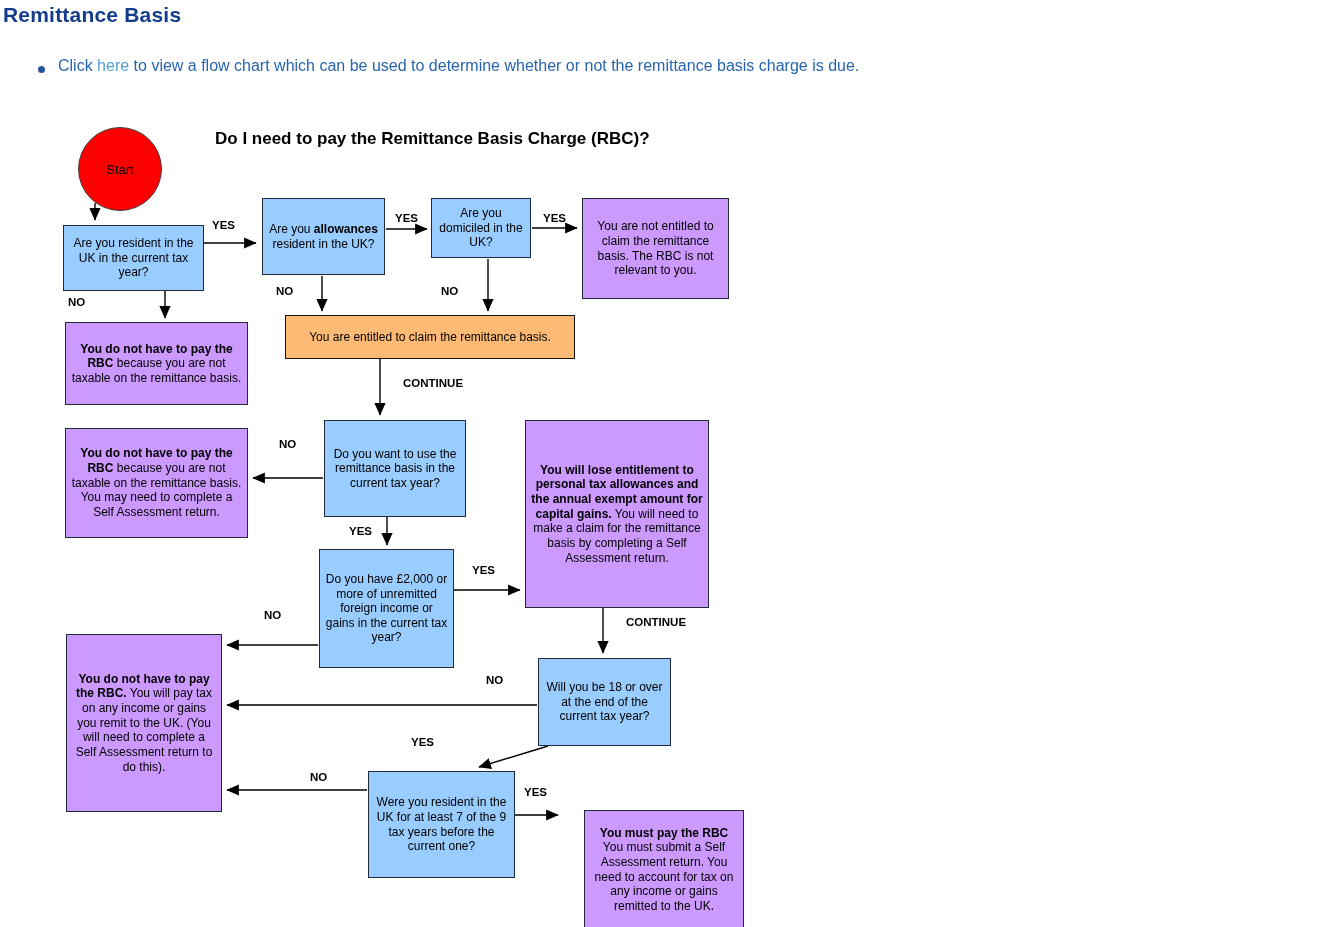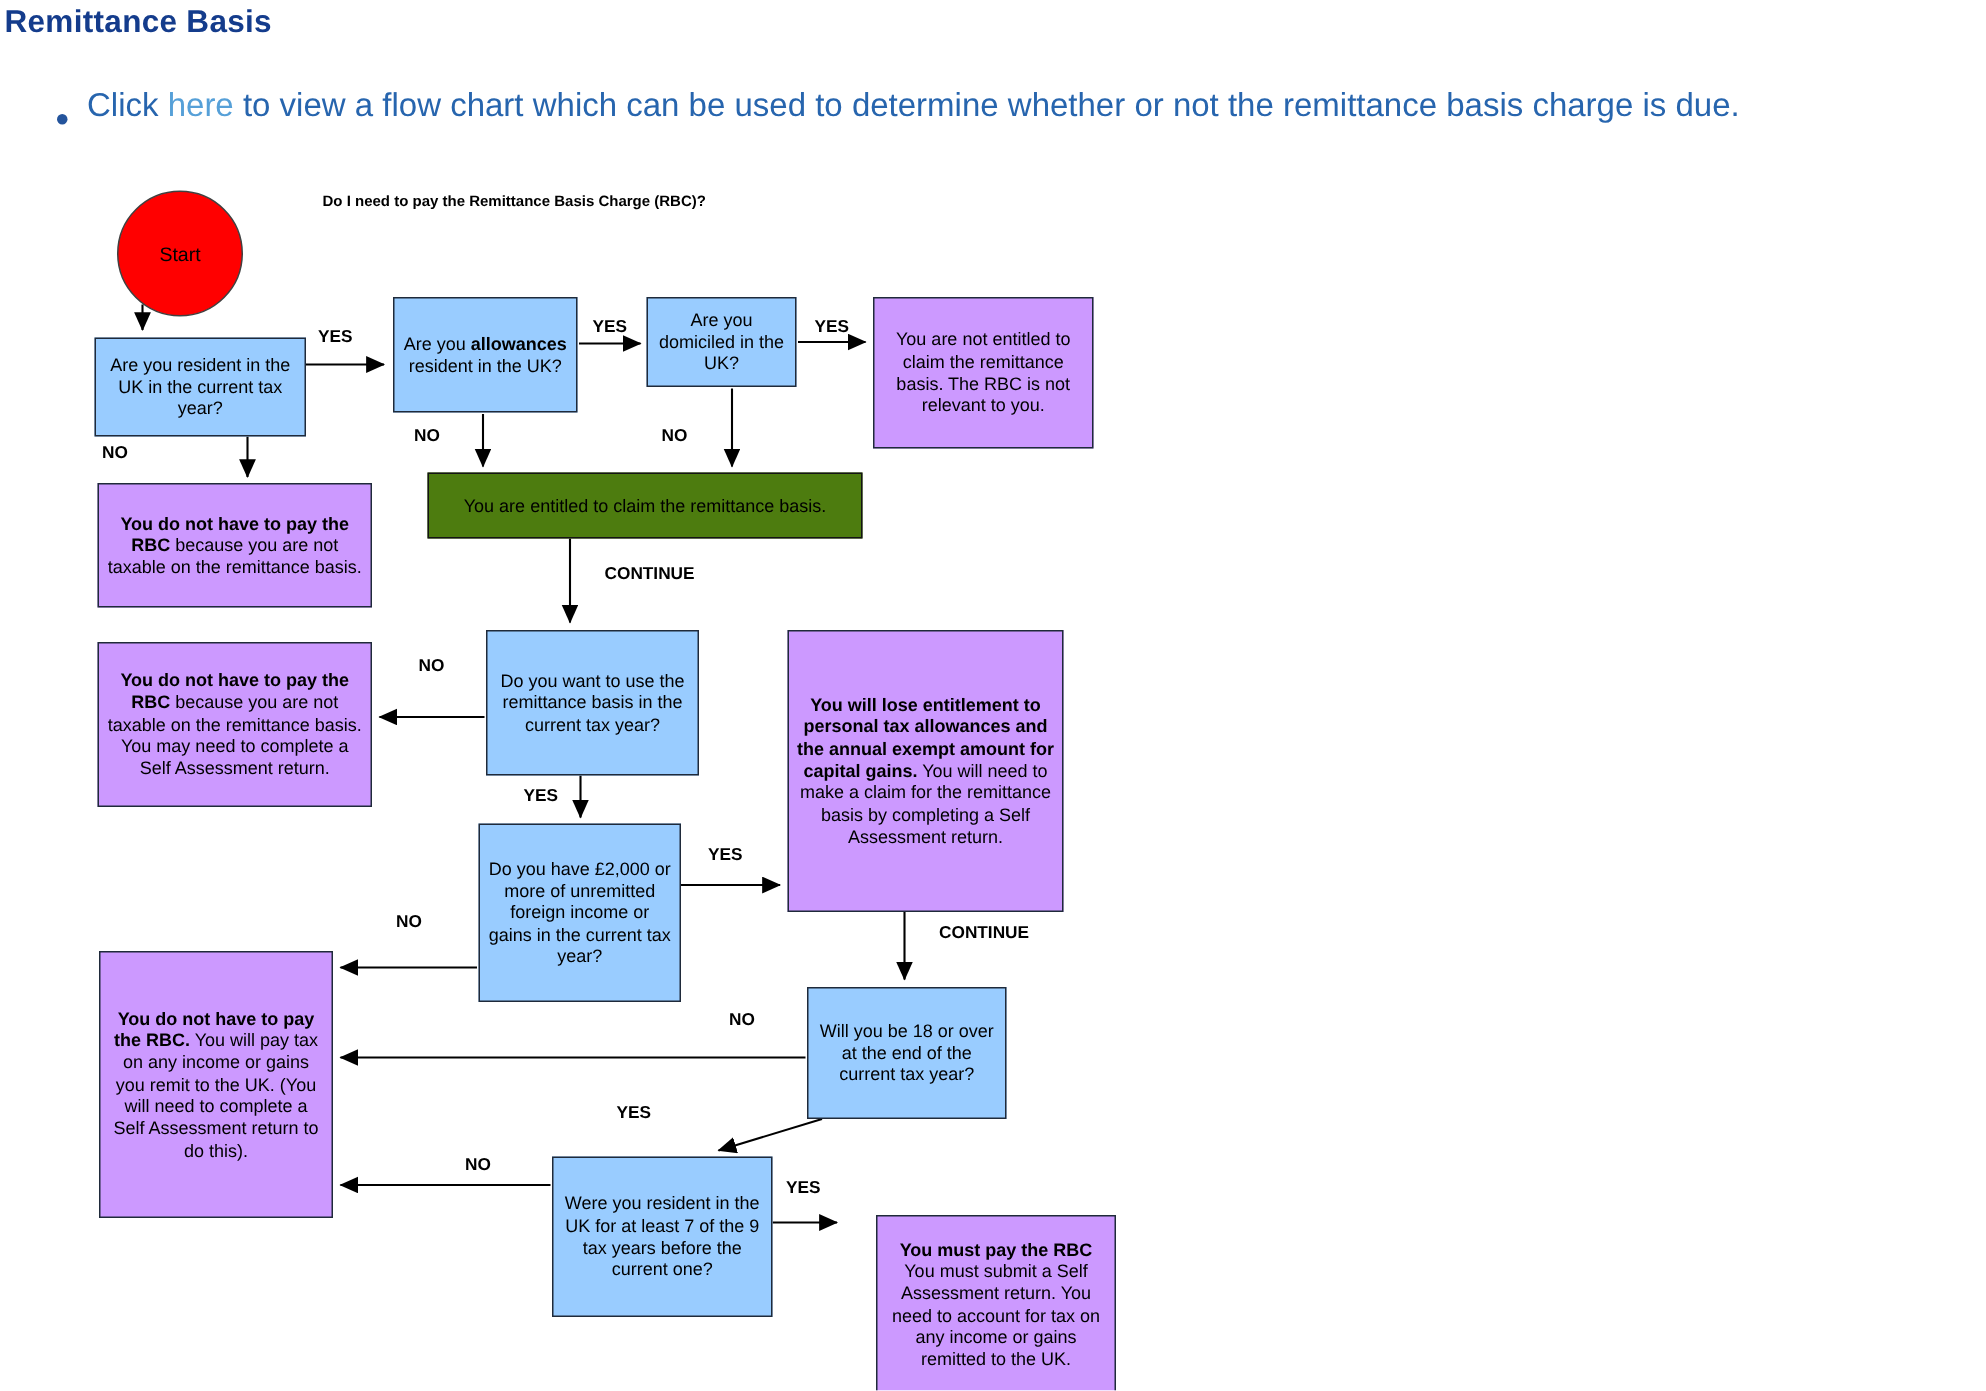--- a/index.html
+++ b/index.html
@@ -6,48 +6,48 @@
   html,body { background:#ffffff; font-family:"Liberation Sans", sans-serif; }
   .canvas { position:relative; width:1324px; height:927px; overflow:hidden; background:#fff; }
 
   .page-heading {
     position:absolute; left:3px; top:3px;
     font-size:21px; font-weight:bold; color:#143C8C;
     letter-spacing:0.2px;
   }
   .bullet-row {
     position:absolute; left:38px; top:57px; width:1280px;
-    display:flex; align-items:flex-end;
-    font-size:22px; color:#2765AE;
+    display:flex; align-items:flex-start;
+    font-size:16px; color:#2765AE;
   }
   .bullet-dot {
     width:7px; height:7px; border-radius:50%;
     background:#24549C; margin:9px 13px 0 0; flex:0 0 auto;
   }
   .bullet-link { color:#56A0D8; text-decoration:none; cursor:pointer; }
 
   .chart-title {
     position:absolute; left:215px; top:129px;
-    font-size:10px; font-weight:bold; color:#000;
+    font-size:17px; font-weight:bold; color:#000;
   }
   .start-circle {
     position:absolute; left:78px; top:127px; width:84px; height:84px;
     background:#FF0000; border:1.5px solid #404040; border-radius:50%;
     display:flex; align-items:center; justify-content:center;
     font-size:13px; color:#000;
   }
   .box {
     position:absolute; border:1.6px solid #1f2a3a;
     display:flex; align-items:center; justify-content:center;
     text-align:center; font-size:12px; line-height:1.22;
     padding:3px 5px; color:#000;
   }
   .box.blue   { background:#99CCFF; }
   .box.purple { background:#CC99FF; }
-  .box.yellow { background:#4d7c0f; border-color:#141414; }
+  .box.yellow { background:#fdba74; border-color:#141414; }
   .edge-label {
     position:absolute; font-size:11.5px; font-weight:bold; color:#000;
   }
   svg.arrows { position:absolute; left:0; top:0; pointer-events:none; }
 </style>
 </head>
 <body>
 
 <div class="canvas">
 

